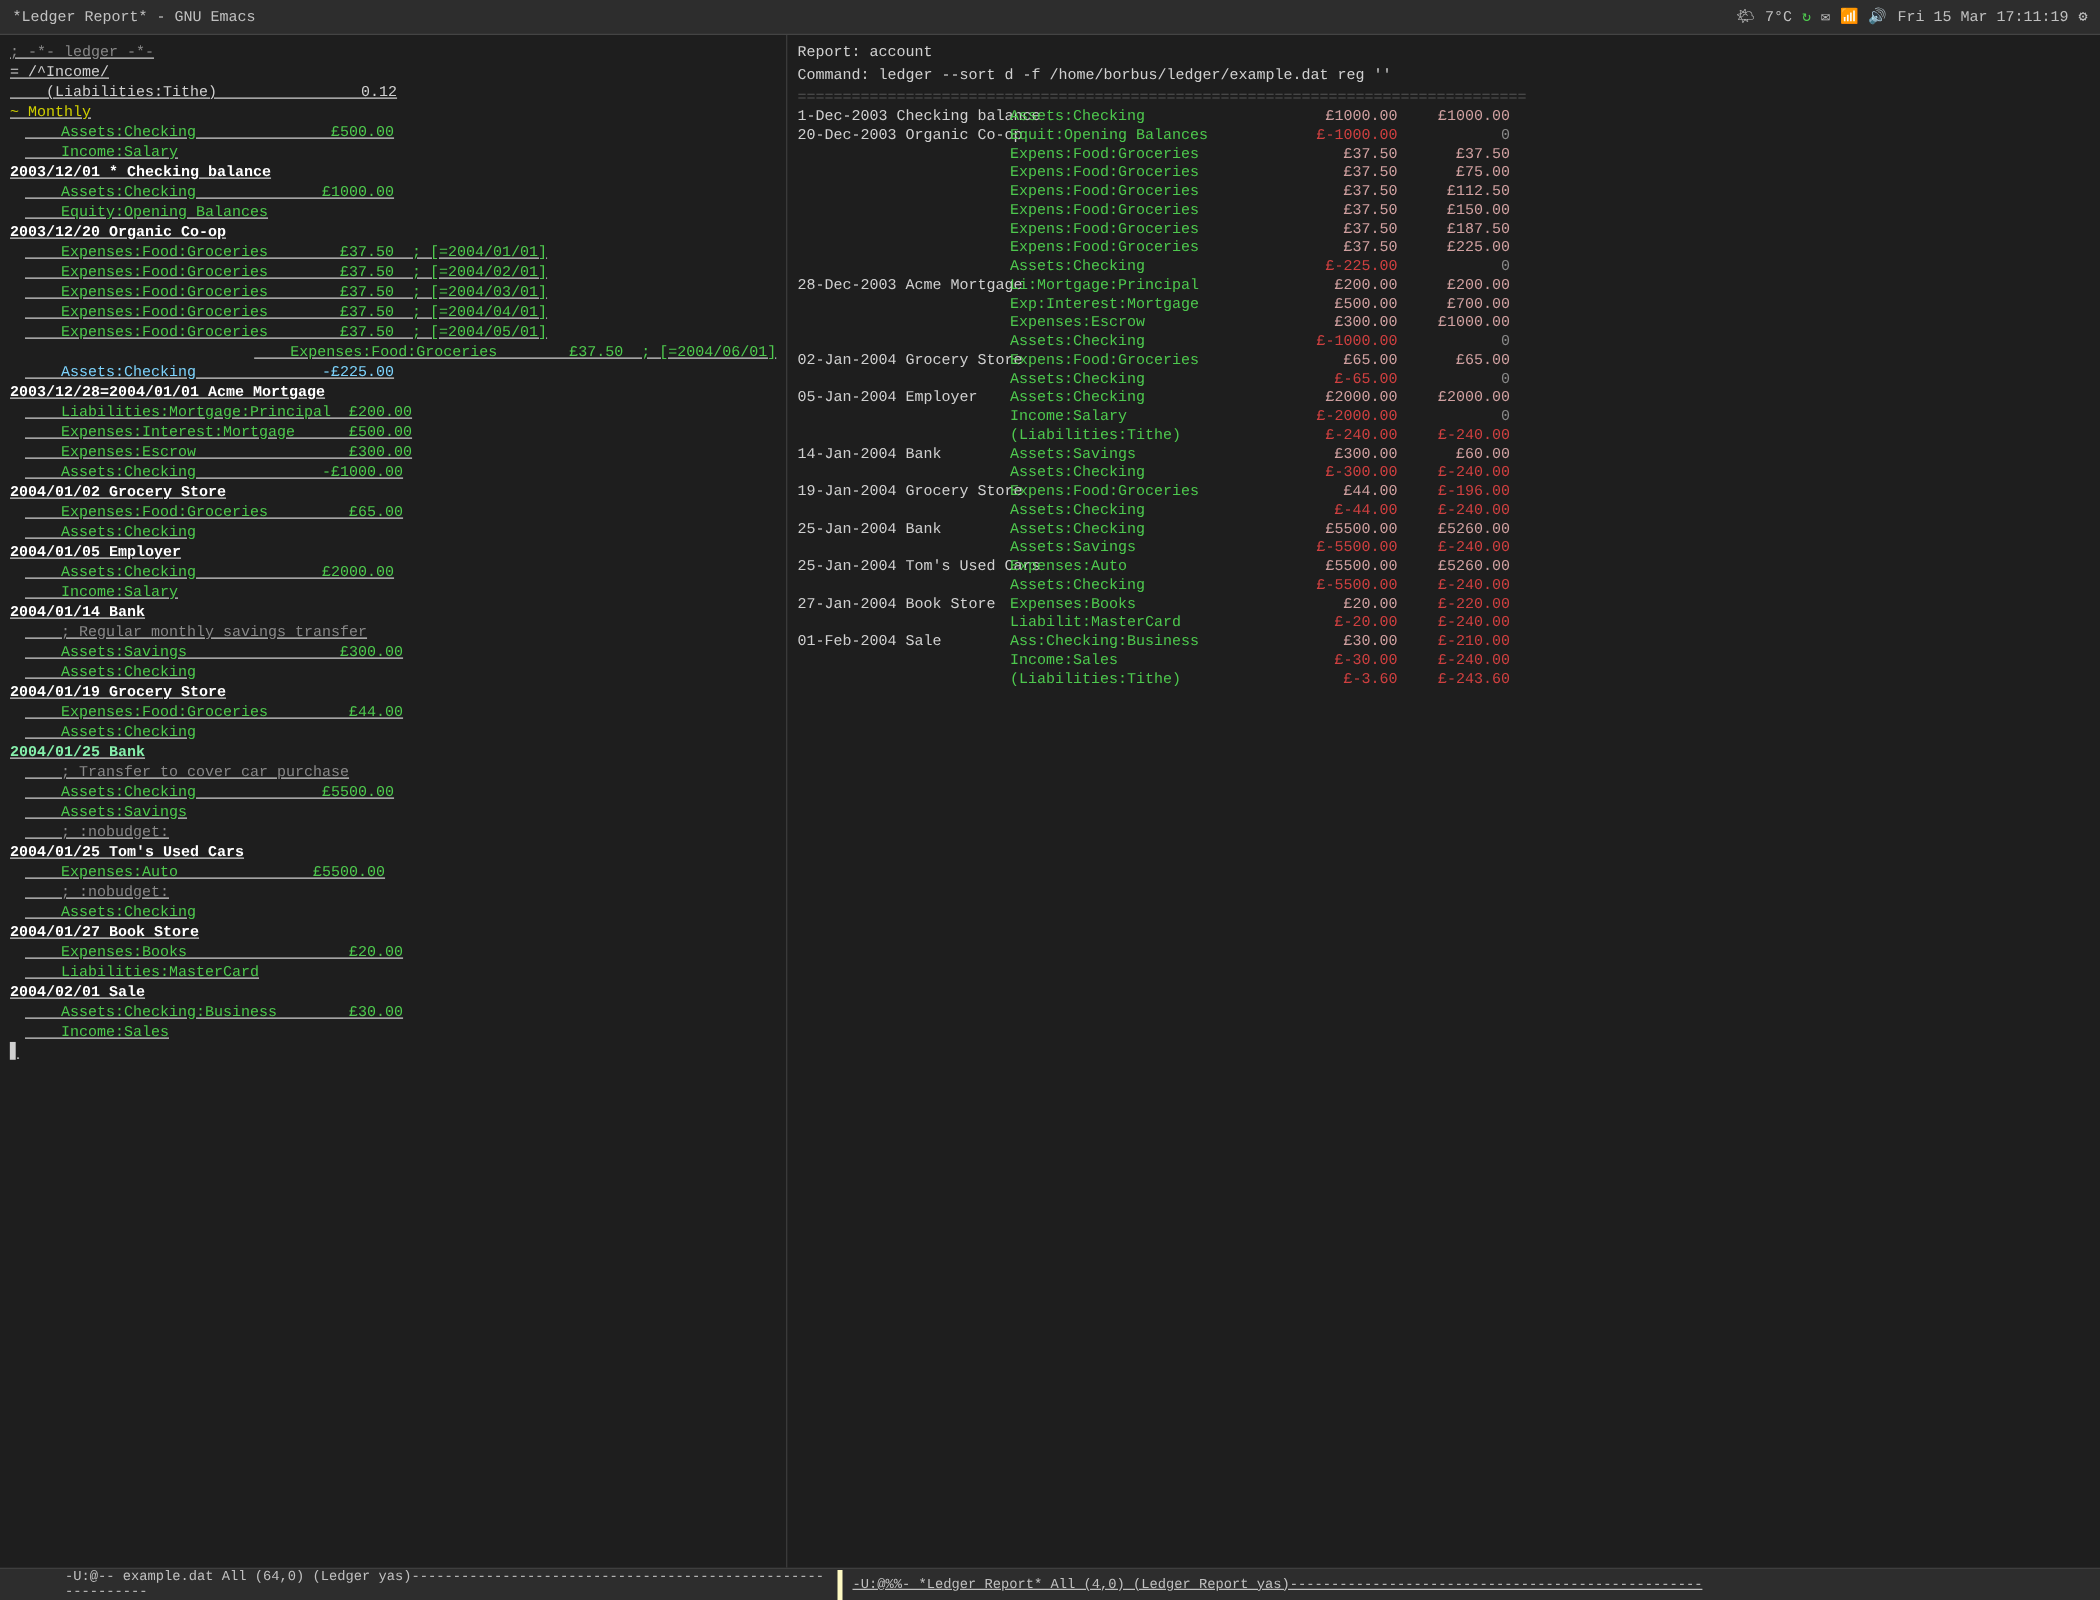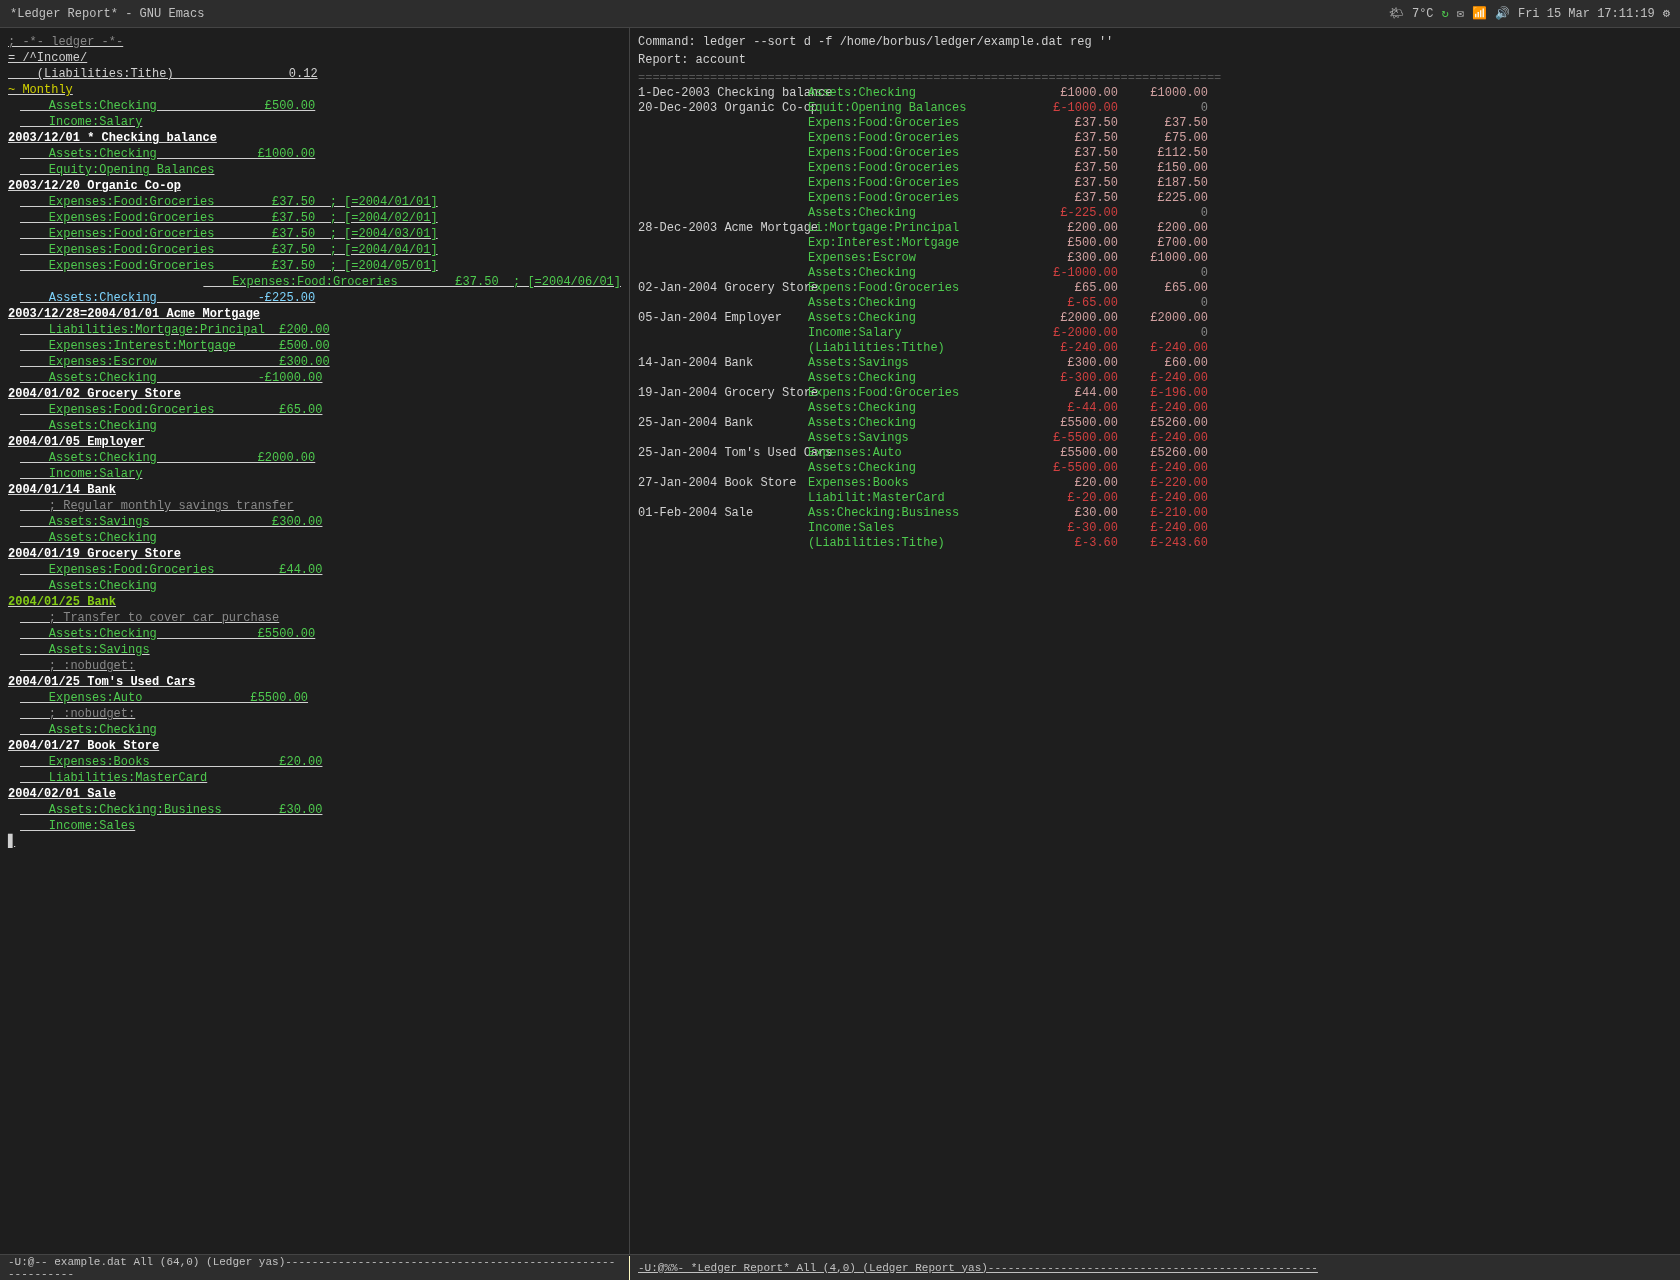--- a/index.html
+++ b/index.html
@@ -52,21 +52,22 @@
       background: #2d2d2d;
       display: flex;
       align-items: center;
       color: #c0c0c0;
       font-size: 11px;
       border-top: 1px solid #444;
     }
     #statusbar-left {
       width: 630px;
       padding: 0 8px;
-      border-right: 1px solid #fef9c3;
+      border-right: 4px solid #fef9c3;
+      margin-left: 44px;
     }
     #statusbar-right {
       flex: 1;
       padding: 0 8px;
       text-decoration: underline;
     }
     .line { line-height: 16px; white-space: pre; }
     .right-header { color: #d0d0d0; margin-bottom: 2px; }
     .separator { color: #555555; }
     .rp-line {
@@ -139,43 +140,43 @@
       <div class="line"></div>
       <div class="line" style="color: rgb(255, 255, 255); font-weight: bold;">2004/01/14 Bank</div>
       <div class="line" style="color: rgb(136, 136, 136); padding-left: 12px;">    ; Regular monthly savings transfer</div>
       <div class="line" style="color: rgb(78, 201, 78); padding-left: 12px;">    Assets:Savings                 £300.00</div>
       <div class="line" style="color: rgb(78, 201, 78); padding-left: 12px;">    Assets:Checking</div>
       <div class="line"></div>
       <div class="line" style="color: rgb(255, 255, 255); font-weight: bold;">2004/01/19 Grocery Store</div>
       <div class="line" style="color: rgb(78, 201, 78); padding-left: 12px;">    Expenses:Food:Groceries         £44.00</div>
       <div class="line" style="color: rgb(78, 201, 78); padding-left: 12px;">    Assets:Checking</div>
       <div class="line"></div>
-      <div class="line" style="color: #84cc16; font-weight: bold;">2004/01/25 Bank</div>
+      <div class="line" style="color: #86efac; font-weight: bold;">2004/01/25 Bank</div>
       <div class="line" style="color: rgb(136, 136, 136); padding-left: 12px;">    ; Transfer to cover car purchase</div>
       <div class="line" style="color: rgb(78, 201, 78); padding-left: 12px;">    Assets:Checking              £5500.00</div>
       <div class="line" style="color: rgb(78, 201, 78); padding-left: 12px;">    Assets:Savings</div>
       <div class="line" style="color: rgb(136, 136, 136); padding-left: 12px;">    ; :nobudget:</div>
       <div class="line"></div>
       <div class="line" style="color: rgb(255, 255, 255); font-weight: bold;">2004/01/25 Tom's Used Cars</div>
       <div class="line" style="color: rgb(78, 201, 78); padding-left: 12px;">    Expenses:Auto               £5500.00</div>
       <div class="line" style="color: rgb(136, 136, 136); padding-left: 12px;">    ; :nobudget:</div>
       <div class="line" style="color: rgb(78, 201, 78); padding-left: 12px;">    Assets:Checking</div>
       <div class="line"></div>
       <div class="line" style="color: rgb(255, 255, 255); font-weight: bold;">2004/01/27 Book Store</div>
       <div class="line" style="color: rgb(78, 201, 78); padding-left: 12px;">    Expenses:Books                  £20.00</div>
       <div class="line" style="color: rgb(78, 201, 78); padding-left: 12px;">    Liabilities:MasterCard</div>
       <div class="line"></div>
       <div class="line" style="color: rgb(255, 255, 255); font-weight: bold;">2004/02/01 Sale</div>
       <div class="line" style="color: rgb(78, 201, 78); padding-left: 12px;">    Assets:Checking:Business        £30.00</div>
       <div class="line" style="color: rgb(78, 201, 78); padding-left: 12px;">    Income:Sales</div>
       <div class="line">▋</div>
     </div>
   <div id="right-pane">
+    <div class="line right-header">Report: account</div>
     <div class="line right-header">Command: ledger --sort d -f /home/borbus/ledger/example.dat reg ''</div>
-    <div class="line right-header">Report: account</div>
     <div class="line separator">=================================================================================</div>
     <div id="report-entries">
         <div class="rp-line"><span class="rp-date">1-Dec-2003 Checking balance</span><span class="rp-account">Assets:Checking</span><span class="rp-amt1 pos-amt">£1000.00</span><span class="rp-amt2 pos-amt">£1000.00</span></div>
         <div class="rp-line"><span class="rp-date">20-Dec-2003 Organic Co-op</span><span class="rp-account">Equit:Opening Balances</span><span class="rp-amt1 neg-amt">£-1000.00</span><span class="rp-amt2 zero-amt">0</span></div>
         <div class="rp-line"><span class="rp-date"></span><span class="rp-account">Expens:Food:Groceries</span><span class="rp-amt1 pos-amt">£37.50</span><span class="rp-amt2 pos-amt">£37.50</span></div>
         <div class="rp-line"><span class="rp-date"></span><span class="rp-account">Expens:Food:Groceries</span><span class="rp-amt1 pos-amt">£37.50</span><span class="rp-amt2 pos-amt">£75.00</span></div>
         <div class="rp-line"><span class="rp-date"></span><span class="rp-account">Expens:Food:Groceries</span><span class="rp-amt1 pos-amt">£37.50</span><span class="rp-amt2 pos-amt">£112.50</span></div>
         <div class="rp-line"><span class="rp-date"></span><span class="rp-account">Expens:Food:Groceries</span><span class="rp-amt1 pos-amt">£37.50</span><span class="rp-amt2 pos-amt">£150.00</span></div>
         <div class="rp-line"><span class="rp-date"></span><span class="rp-account">Expens:Food:Groceries</span><span class="rp-amt1 pos-amt">£37.50</span><span class="rp-amt2 pos-amt">£187.50</span></div>
         <div class="rp-line"><span class="rp-date"></span><span class="rp-account">Expens:Food:Groceries</span><span class="rp-amt1 pos-amt">£37.50</span><span class="rp-amt2 pos-amt">£225.00</span></div>

